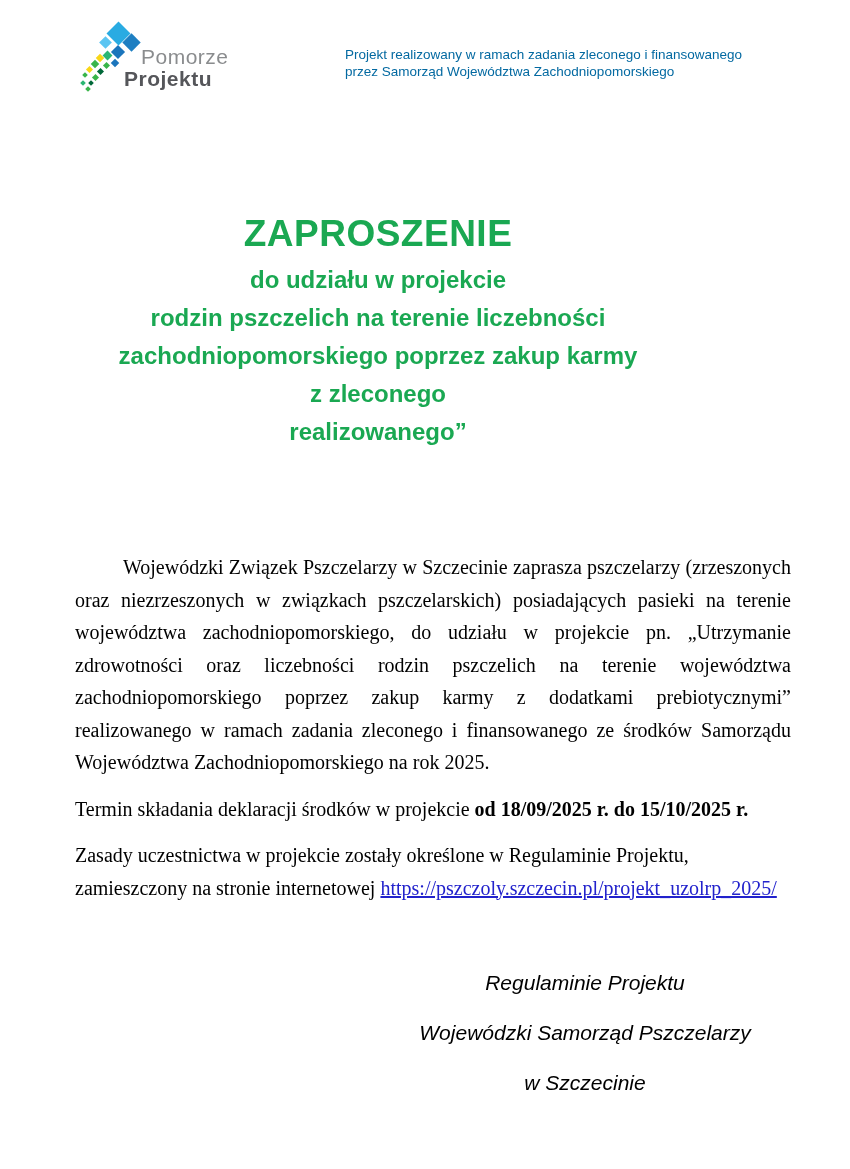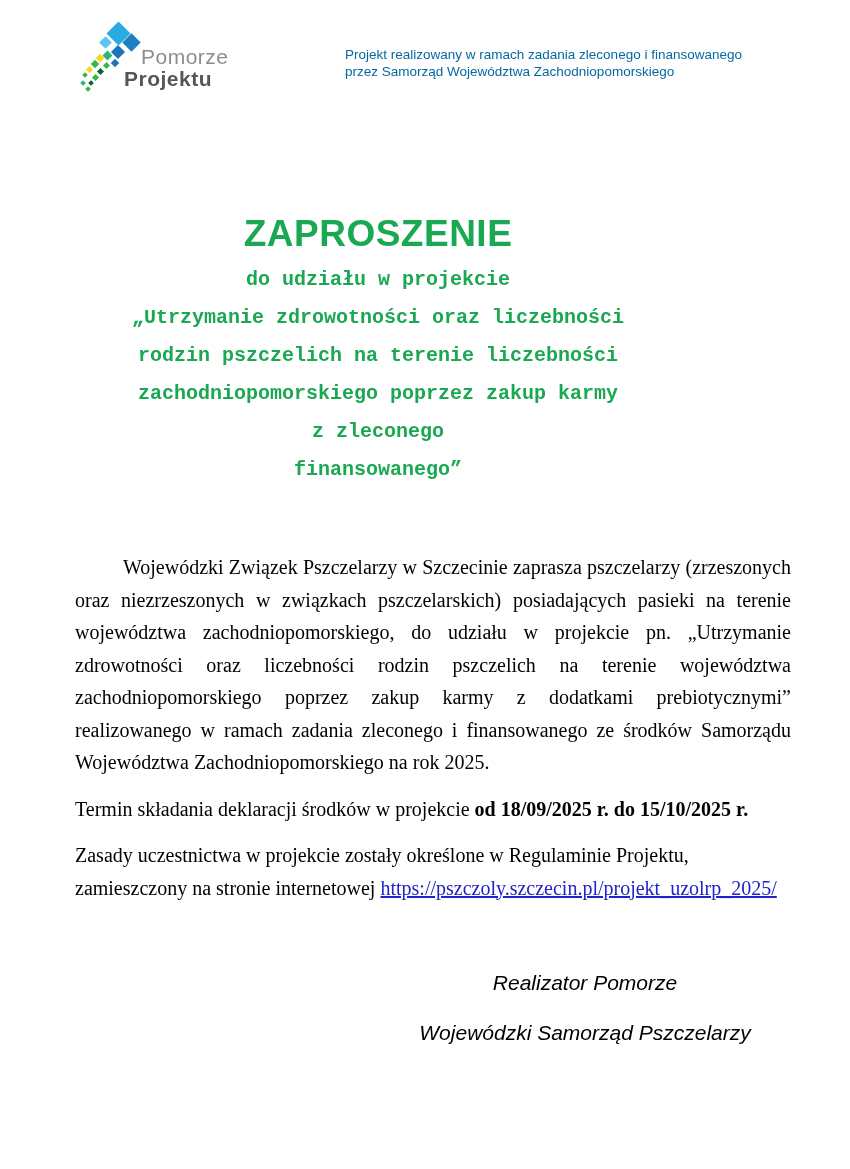--- a/index.html
+++ b/index.html
@@ -46,21 +46,21 @@
 
   .header-note{
     position:absolute;left:345px;top:47px;width:492px;
     text-align:left;font-size:13.5px;line-height:16.5px;color:#0369a1;
   }
   .header-note span{display:block;}
 
   
   .title-block{position:absolute;left:0;top:188px;width:756px;text-align:center;color:var(--accent-green);margin-top:24px;}
   .title-main{font-size:37px;font-weight:700;line-height:44px;margin-bottom:5px;letter-spacing:.5px;}
-  .title-sub{font-size:20px;font-weight:700;line-height:38px;font-family:Liberation Mono, monospace;}
+  .title-sub{font-size:24px;font-weight:700;line-height:38px;}
   .title-sub span{display:block;}
 
   
   .body-block{
     position:absolute;left:75px;top:551px;width:716px;
     font-family:"Liberation Serif", serif;
     font-size:20px;line-height:32.5px;color:#000;
   }
   .body-block p{margin-bottom:14px;}
   .p-intro{text-align:justify;text-indent:48px;}
@@ -106,32 +106,32 @@
 
   <div class="header-note">
     <span>Projekt realizowany w ramach zadania zleconego i finansowanego</span>
     <span>przez Samorząd Województwa Zachodniopomorskiego</span>
   </div>
 
   <div class="title-block">
     <div class="title-main">ZAPROSZENIE</div>
     <div class="title-sub">
       <span>do udziału w projekcie</span>
-      <span>„Utrzymanie zdrowotności oraz liczebności</span>
       <span>rodzin pszczelich na terenie liczebności</span>
       <span>zachodniopomorskiego poprzez zakup karmy</span>
       <span>z zleconego</span>
-      <span>finansowanego”</span>
+      <span>realizowanego”</span>
     </div>
   </div>
 
   <div class="body-block">
     <p class="p-intro">Wojewódzki Związek Pszczelarzy w Szczecinie zaprasza pszczelarzy (zrzeszonych oraz niezrzeszonych w związkach pszczelarskich) posiadających pasieki na terenie województwa zachodniopomorskiego,  do udziału w projekcie pn. „Utrzymanie zdrowotności oraz liczebności rodzin pszczelich na terenie województwa zachodniopomorskiego poprzez zakup karmy z dodatkami prebiotycznymi” realizowanego w ramach zadania zleconego i finansowanego ze środków Samorządu Województwa Zachodniopomorskiego na rok 2025.</p>
     <p class="p-deadline"><span>Termin składania deklaracji środków w projekcie </span><span class="deadline-bold">od 18/09/2025 r. do 15/10/2025 r.</span></p>
     <p class="p-rules"><span>Zasady uczestnictwa w projekcie zostały określone w Regulaminie Projektu, zamieszczony na stronie internetowej </span><a class="reg-link" href="#">https://pszczoly.szczecin.pl/projekt_uzolrp_2025/</a></p>
   </div>
 
   <div class="signature">
-    <p>Realizator Pomorze</p>
+    <p>Regulaminie Projektu</p>
     <p>Wojewódzki Samorząd Pszczelarzy</p>
+    <p>w Szczecinie</p>
   </div>
 
 </div>
 
 </body></html>

